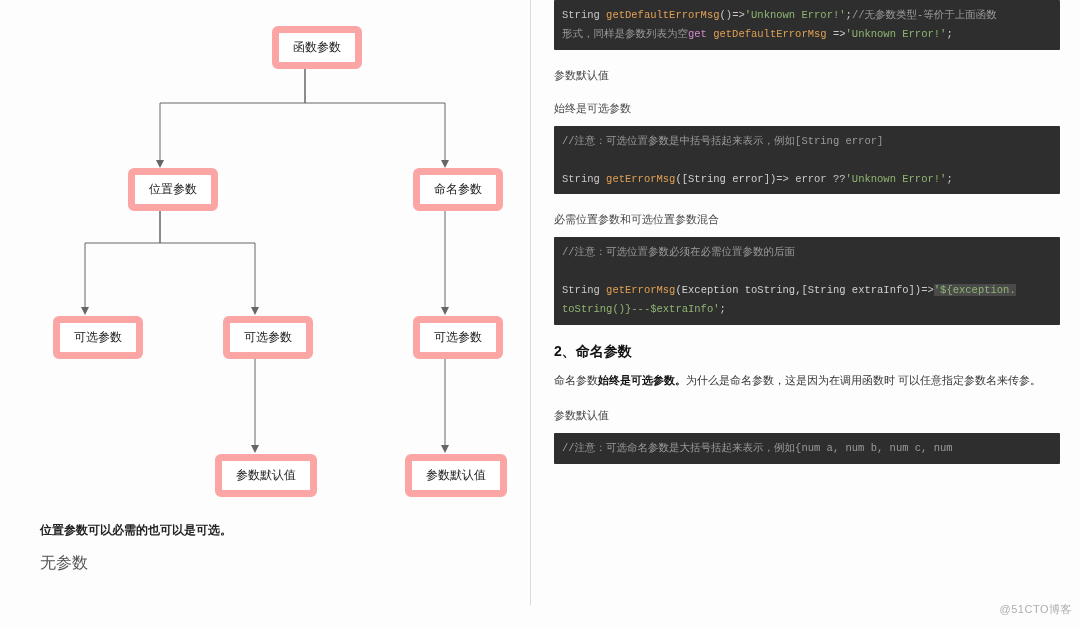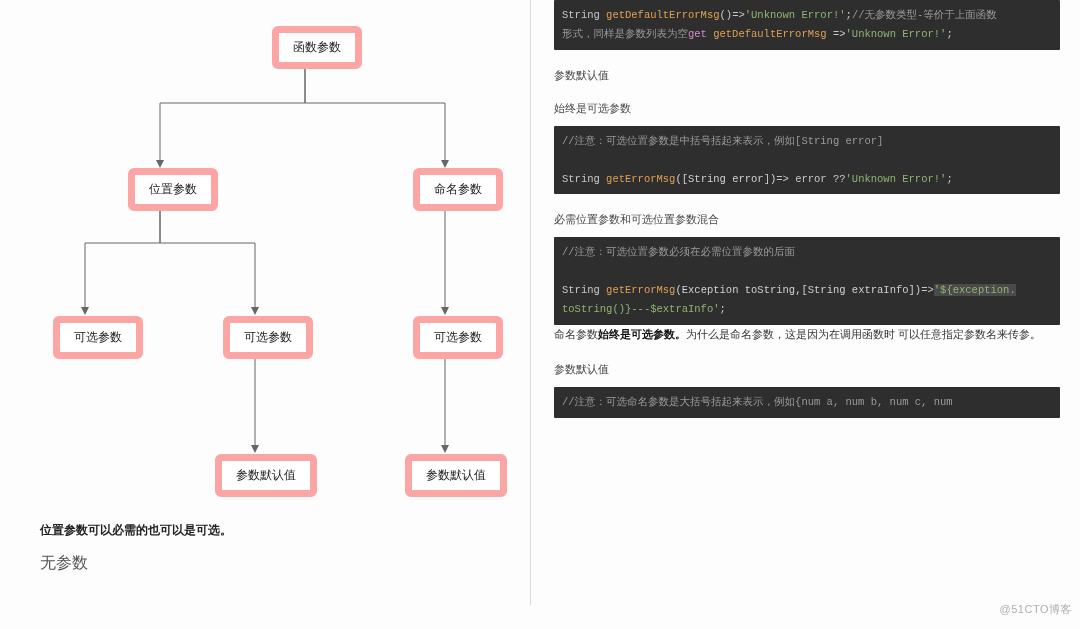--- a/index.html
+++ b/index.html
@@ -135,20 +135,21 @@
 
 <span class="tok-type">String </span><span class="tok-fn">getErrorMsg</span><span class="tok-var">([String error])</span><span class="tok-op">=&gt; error ??</span><span class="tok-str">'Unknown Error!'</span><span class="tok-op">;</span></div>
 
     <div class="subhead">必需位置参数和可选位置参数混合</div>
 
     <div class="codeblock"><span class="tok-cm">//注意：可选位置参数必须在必需位置参数的后面</span>
 
 <span class="tok-type">String </span><span class="tok-fn">getErrorMsg</span><span class="tok-var">(Exception toString,[String extraInfo])</span><span class="tok-op">=&gt;</span><span class="tok-str hl">'${exception.</span>
 <span class="tok-str">toString()}---$extraInfo'</span><span class="tok-op">;</span></div>
 
+    <div class="h2r">2、命名参数</div>
 
     <div class="para">
       <span>命名参数</span><span class="strong">始终是可选参数。</span><span>为什么是命名参数，这是因为在调用函数时 可以任意指定参数名来传参。</span>
     </div>
 
     <div class="subhead">参数默认值</div>
 
     <div class="codeblock"><span class="tok-cm">//注意：可选命名参数是大括号括起来表示，例如{num a, num b, num c, num</span></div>
 
   </div>

